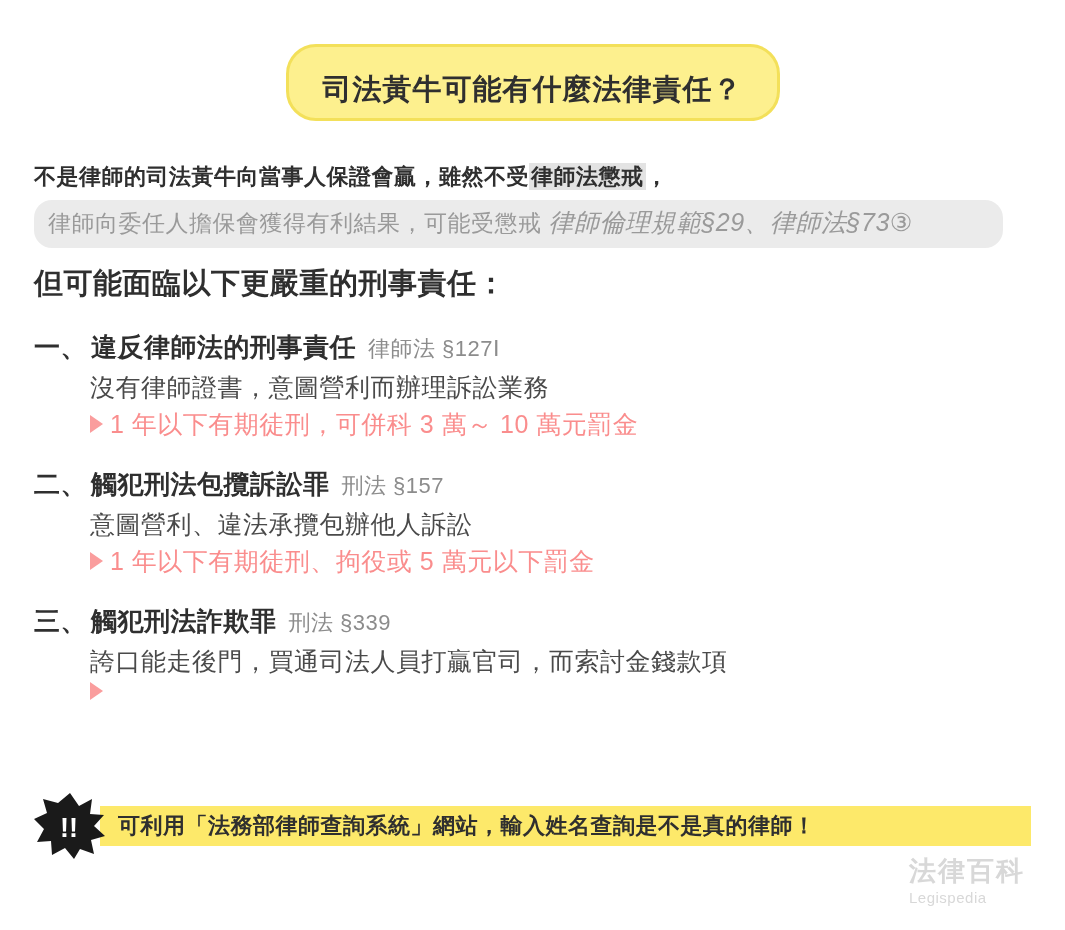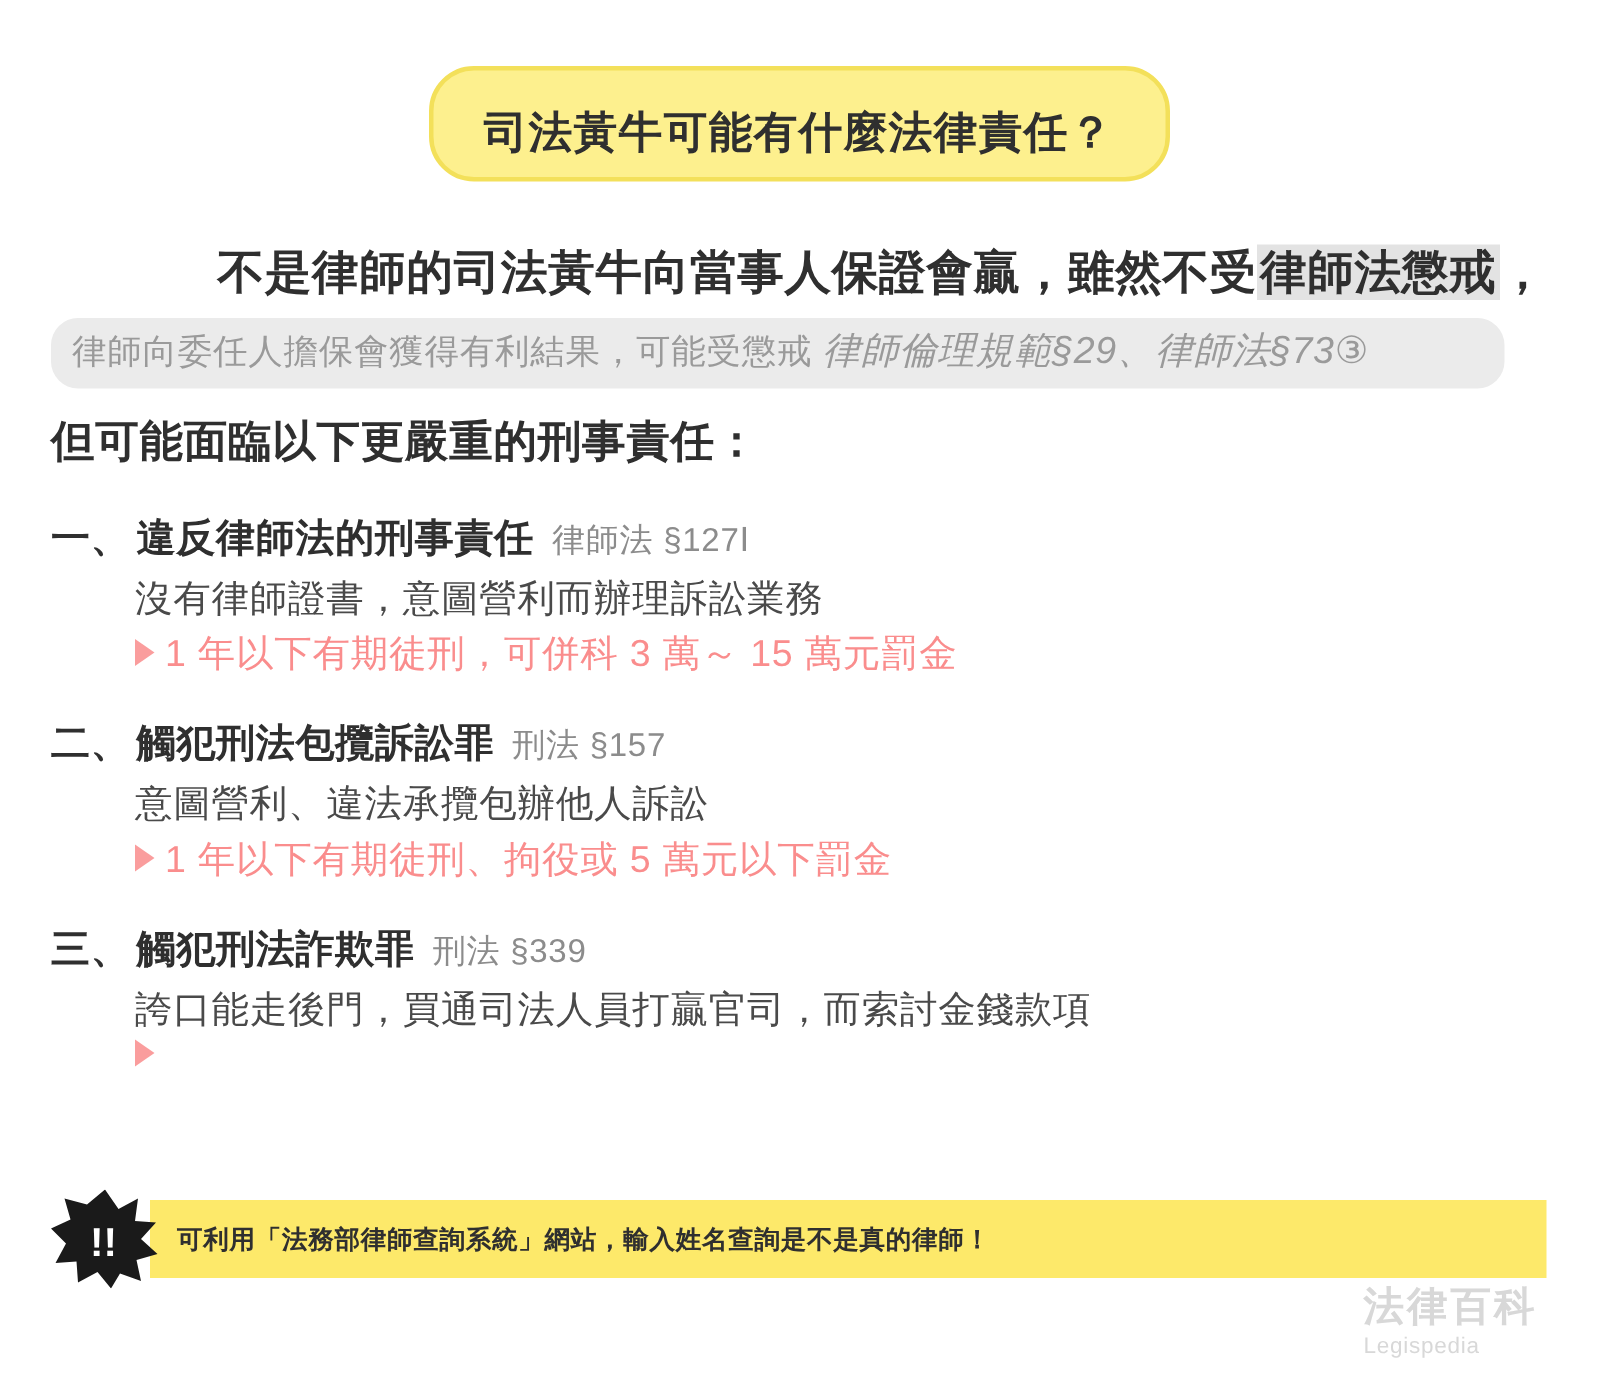--- a/index.html
+++ b/index.html
@@ -40,26 +40,25 @@
     font-weight: bold;
     color: #2f2f2f;
     letter-spacing: 1px;
     line-height: 1.2;
     white-space: nowrap;
   }
 
   
   .lead {
     margin-top: 42px;
-    font-size: 31px;
+    font-size: 22px;
     font-weight: bold;
     color: #2f2f2f;
     letter-spacing: 0.5px;
     line-height: 1.25;
-    text-align: right;
   }
   .lead .hl {
     background: #e3e3e3;
     padding: 1px 2px;
   }
 
   .grey-note {
     margin-top: 10px;
     background: #ebebeb;
     border-radius: 18px;
@@ -153,27 +152,27 @@
     width: 72px;
     height: 66px;
     flex: 0 0 72px;
     z-index: 2;
     margin-right: -6px;
   }
   .burst svg { display: block; }
   .banner-bar {
     flex: 1;
     background: #fde96a;
-    height: 52px;
+    height: 40px;
     display: flex;
     align-items: center;
     padding-left: 18px;
     padding-right: 12px;
     box-sizing: border-box;
-    font-size: 17px;
+    font-size: 22px;
     font-weight: bold;
     color: #2f2f2f;
     letter-spacing: 0.5px;
     white-space: nowrap;
   }
 
   
   .watermark {
     position: absolute;
     right: 40px;
@@ -221,21 +220,21 @@
 
     <div class="item">
       <div class="item-head">
         <span class="item-num">一、</span>
         <span>違反律師法的刑事責任</span>
         <span class="item-cite">律師法 §127Ⅰ</span>
       </div>
       <div class="item-desc">沒有律師證書，意圖營利而辦理訴訟業務</div>
       <div class="item-penalty">
         <span class="tri"></span>
-        <span>1 年以下有期徒刑，可併科 3 萬～ 15 萬元罰金</span>
+        <span>1 年以下有期徒刑，可併科 3 萬～ 10 萬元罰金</span>
       </div>
     </div>
 
     <div class="item">
       <div class="item-head">
         <span class="item-num">二、</span>
         <span>觸犯刑法包攬訴訟罪</span>
         <span class="item-cite">刑法 §157</span>
       </div>
       <div class="item-desc">意圖營利、違法承攬包辦他人訴訟</div>

